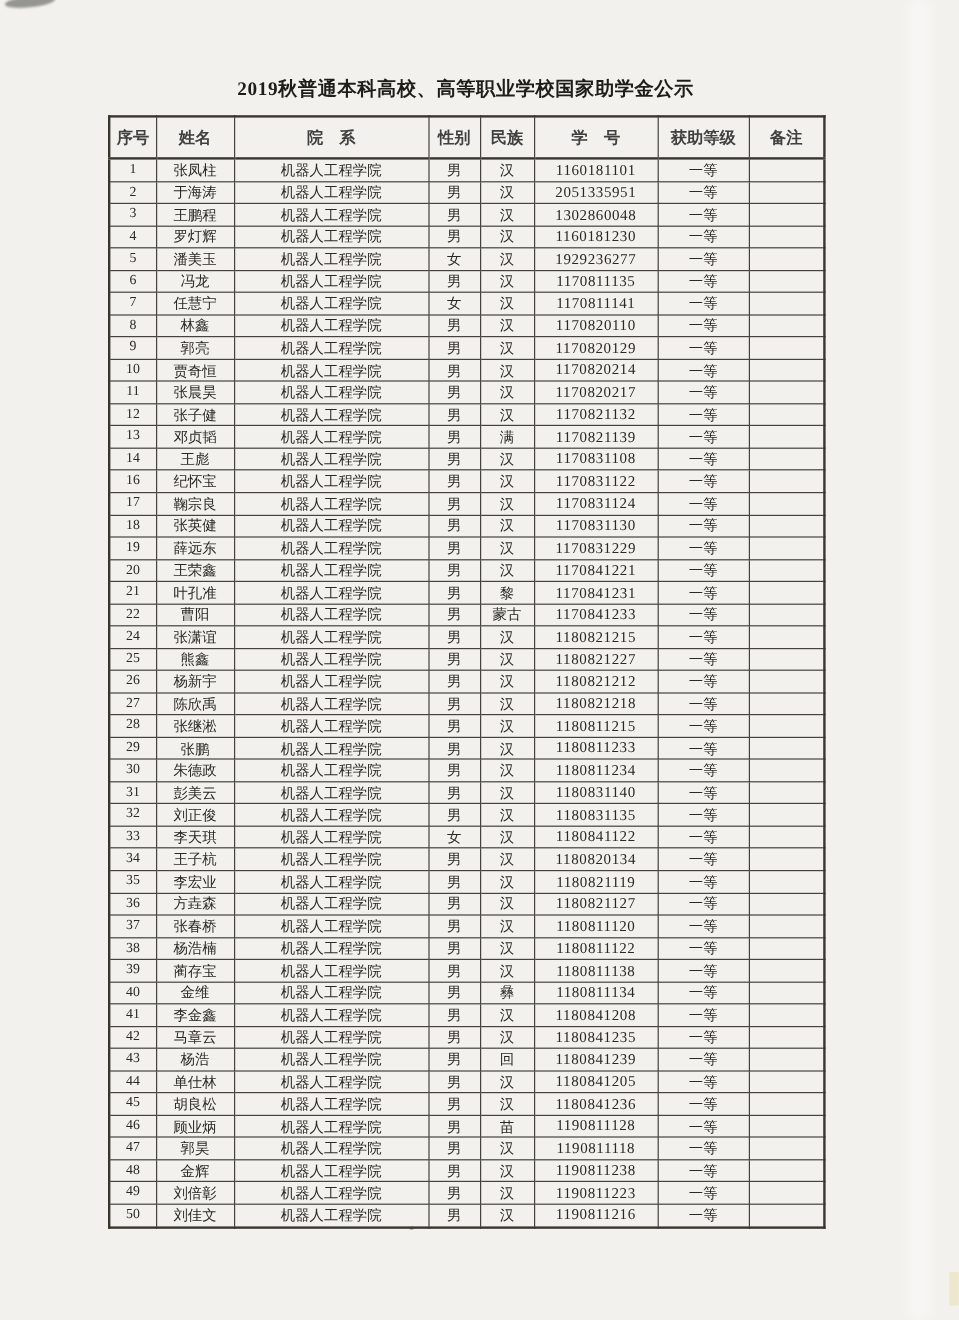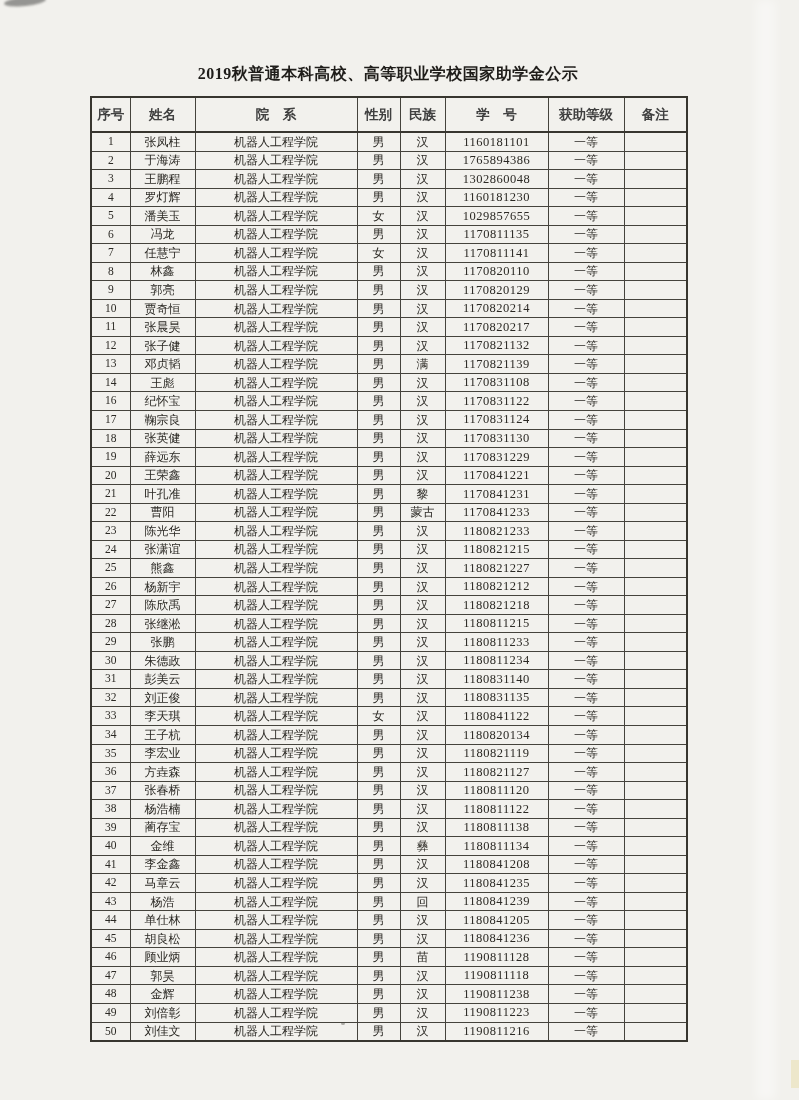--- a/index.html
+++ b/index.html
@@ -143,21 +143,21 @@
     <td class="col-id">1160181101</td>
     <td class="col-grant">一等</td>
     <td class="col-remark"></td>
   </tr>
         <tr>
     <td class="col-index">2</td>
     <td class="col-name">于海涛</td>
     <td class="col-dept">机器人工程学院</td>
     <td class="col-gender">男</td>
     <td class="col-ethn">汉</td>
-    <td class="col-id">1765894386</td>
+    <td class="col-id">2051335951</td>
     <td class="col-grant">一等</td>
     <td class="col-remark"></td>
   </tr>
         <tr>
     <td class="col-index">3</td>
     <td class="col-name">王鹏程</td>
     <td class="col-dept">机器人工程学院</td>
     <td class="col-gender">男</td>
     <td class="col-ethn">汉</td>
     <td class="col-id">1302860048</td>
@@ -173,21 +173,21 @@
     <td class="col-id">1160181230</td>
     <td class="col-grant">一等</td>
     <td class="col-remark"></td>
   </tr>
         <tr>
     <td class="col-index">5</td>
     <td class="col-name">潘美玉</td>
     <td class="col-dept">机器人工程学院</td>
     <td class="col-gender">女</td>
     <td class="col-ethn">汉</td>
-    <td class="col-id">1029857655</td>
+    <td class="col-id">1929236277</td>
     <td class="col-grant">一等</td>
     <td class="col-remark"></td>
   </tr>
         <tr>
     <td class="col-index">6</td>
     <td class="col-name">冯龙</td>
     <td class="col-dept">机器人工程学院</td>
     <td class="col-gender">男</td>
     <td class="col-ethn">汉</td>
     <td class="col-id">1170811135</td>
@@ -334,30 +334,20 @@
     <td class="col-grant">一等</td>
     <td class="col-remark"></td>
   </tr>
         <tr>
     <td class="col-index">22</td>
     <td class="col-name">曹阳</td>
     <td class="col-dept">机器人工程学院</td>
     <td class="col-gender">男</td>
     <td class="col-ethn">蒙古</td>
     <td class="col-id">1170841233</td>
-    <td class="col-grant">一等</td>
-    <td class="col-remark"></td>
-  </tr>
-        <tr>
-    <td class="col-index">23</td>
-    <td class="col-name">陈光华</td>
-    <td class="col-dept">机器人工程学院</td>
-    <td class="col-gender">男</td>
-    <td class="col-ethn">汉</td>
-    <td class="col-id">1180821233</td>
     <td class="col-grant">一等</td>
     <td class="col-remark"></td>
   </tr>
         <tr>
     <td class="col-index">24</td>
     <td class="col-name">张潇谊</td>
     <td class="col-dept">机器人工程学院</td>
     <td class="col-gender">男</td>
     <td class="col-ethn">汉</td>
     <td class="col-id">1180821215</td>

